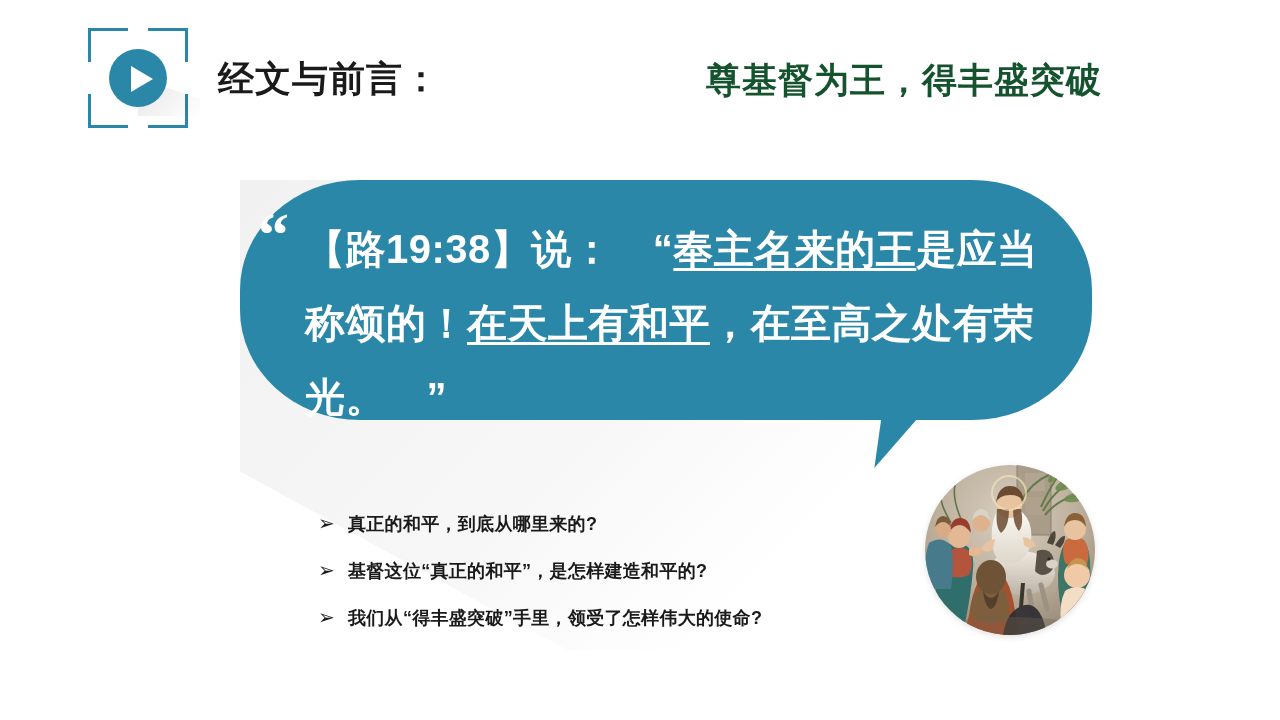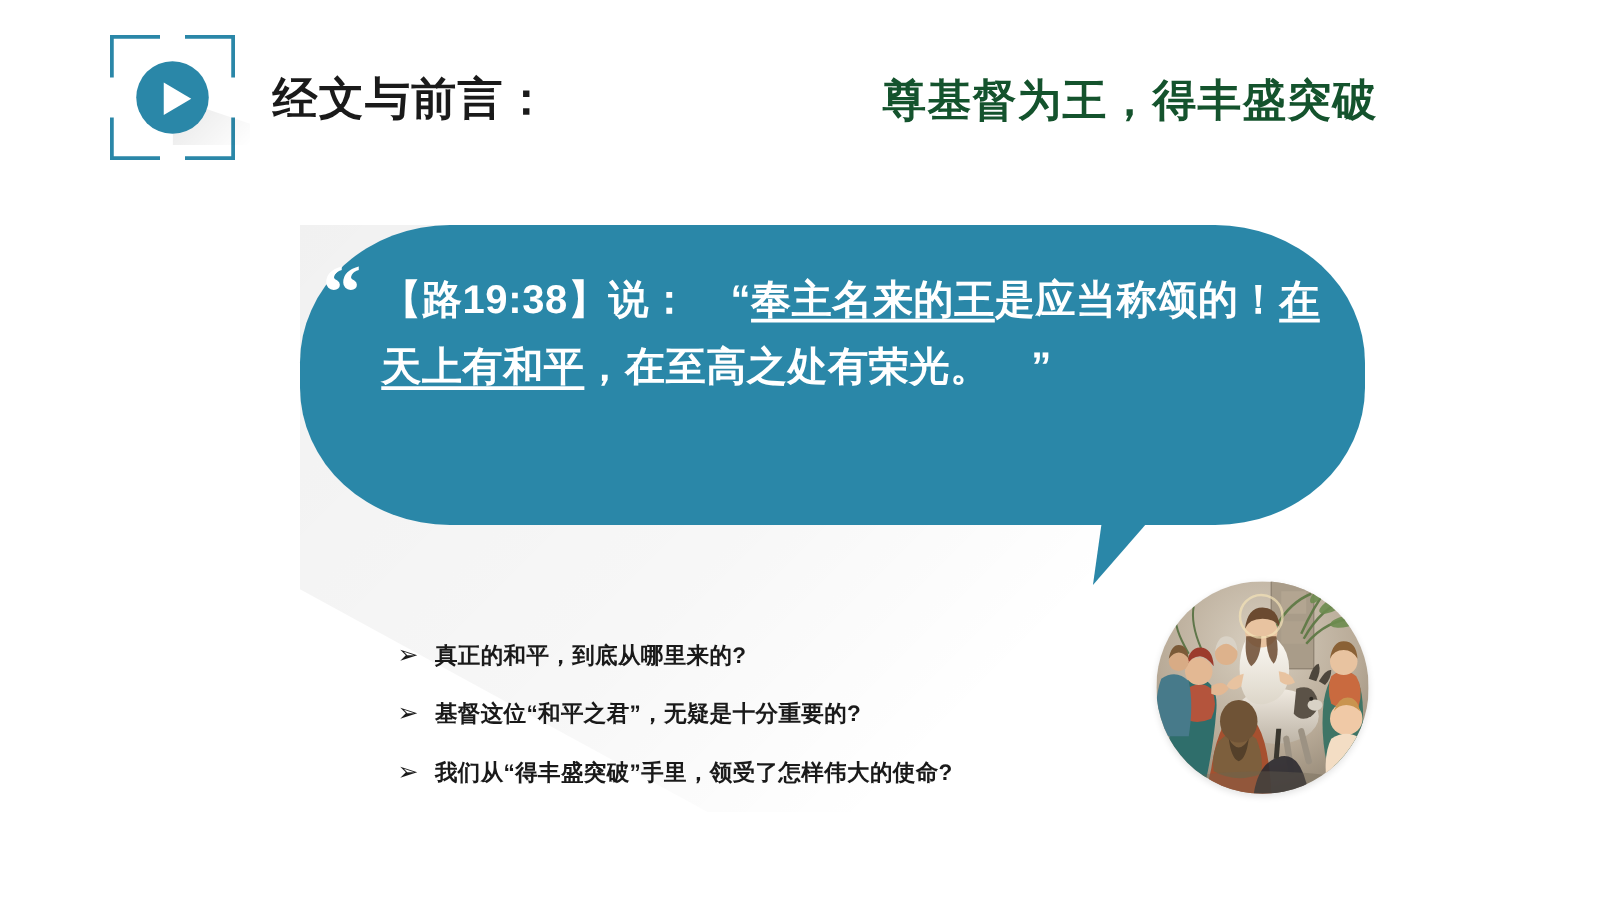--- a/index.html
+++ b/index.html
@@ -137,22 +137,22 @@
     line-height: 52px;
     font-weight: bold;
     color: #ffffff;
     font-family: "Liberation Serif", "DejaVu Serif", serif;
   }
   .bubble-text {
     position: absolute;
     left: 305px;
     top: 212px;
     width: 760px;
-    font-size: 32px;
-    line-height: 54px;
+    font-size: 40px;
+    line-height: 74px;
     font-weight: bold;
     color: #ffffff;
     letter-spacing: 0.5px;
   }
   .bubble-text u {
     text-decoration: underline;
     text-underline-offset: 5px;
     text-decoration-thickness: 3px;
   }
 
@@ -251,21 +251,21 @@
   </div>
 
 
   <div class="bullet-list">
     <div class="bullet-row">
       <span class="bullet-mark">➢</span>
       <span class="bullet-text">真正的和平，到底从哪里来的?</span>
     </div>
     <div class="bullet-row">
       <span class="bullet-mark">➢</span>
-      <span class="bullet-text">基督这位“和平之君”，无疑是十分重要的?</span>
+      <span class="bullet-text">基督这位“真正的和平”，是怎样建造和平的?</span>
     </div>
     <div class="bullet-row">
       <span class="bullet-mark">➢</span>
       <span class="bullet-text">我们从“得丰盛突破”手里，领受了怎样伟大的使命?</span>
     </div>
   </div>
 
   <div class="pic-wrap">
     <div class="pic-circle">
       <svg width="170" height="170" viewBox="0 0 170 170" aria-hidden="true">

